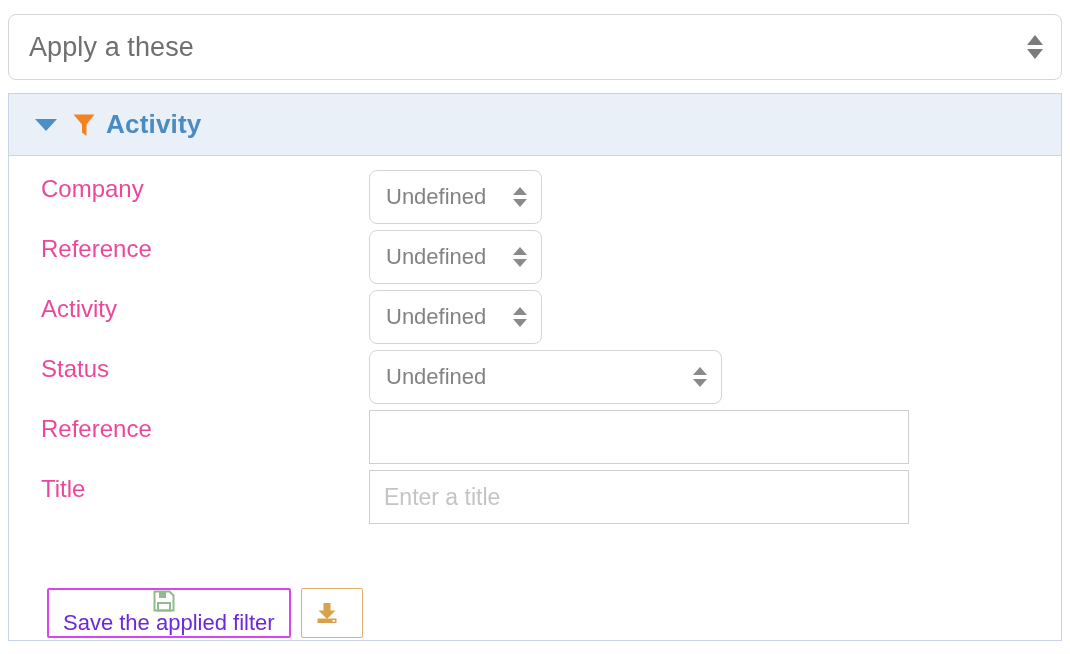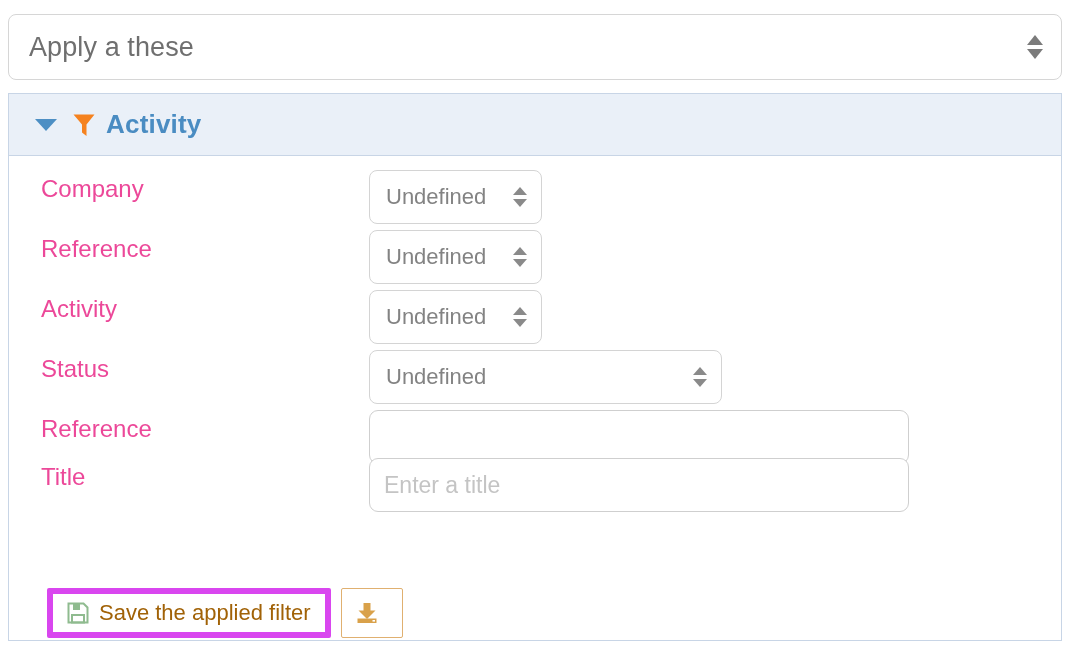--- a/index.html
+++ b/index.html
@@ -174,21 +174,21 @@
   .sel-wide   { left: 360px; width: 353px; height: 54px; }
 
   
   .txt {
     position: absolute;
     left: 360px;
     width: 540px;
     height: 54px;
     box-sizing: border-box;
     border: 1px solid #cfcfcf;
-    border-radius: 9px;
+    border-radius: 0;
     background: #ffffff;
     font-family: "Liberation Sans", sans-serif;
     font-size: 23px;
     color: #444;
     padding: 0 14px;
     outline: none;
   }
   .txt::placeholder {
     color: #c4c4c4;
     opacity: 1;
@@ -208,23 +208,24 @@
     background: #ffffff;
     border-radius: 2px;
     display: flex;
     align-items: center;
     padding: 0 14px;
     cursor: pointer;
     font-size: 22px;
     white-space: nowrap;
   }
   .btn-save {
-    border: 6px solid #d946ef;
-    color: #a16207;
+    border: 2px solid #d946ef;
+    color: #6d28d9;
     margin-right: 10px;
+    flex-direction: column;
   }
   .btn-export {
     border: 1px solid #e0b070;
     color: #d69c46;
   }
   .btn .glyph {
     display: block;
     margin-right: 10px;
   }
   .btn .label { line-height: 1; }
@@ -296,21 +297,21 @@
             <span class="tri-down"></span>
           </span>
         </div>
       </div>
 
       <div class="row" style="top:258px;">
         <span class="row-label">Reference</span>
         <input class="txt" style="top: -4px;" type="text" placeholder="">
       </div>
 
-      <div class="row" style="top:306px;">
+      <div class="row" style="top:318px;">
         <span class="row-label">Title</span>
         <input class="txt" style="top: -4px;" type="text" placeholder="Enter a title">
       </div>
 
       <div class="actions">
 
         <div class="btn btn-save">
           <svg class="glyph" width="22" height="22" viewBox="0 0 22 22">
             <path d="M1.5 1.5 H16.5 L20.5 5.5 V20.5 H1.5 Z" fill="none" stroke="#8fbb8f" stroke-width="2"></path>
             <rect x="6" y="2" width="7" height="6" fill="#8fbb8f"></rect>

